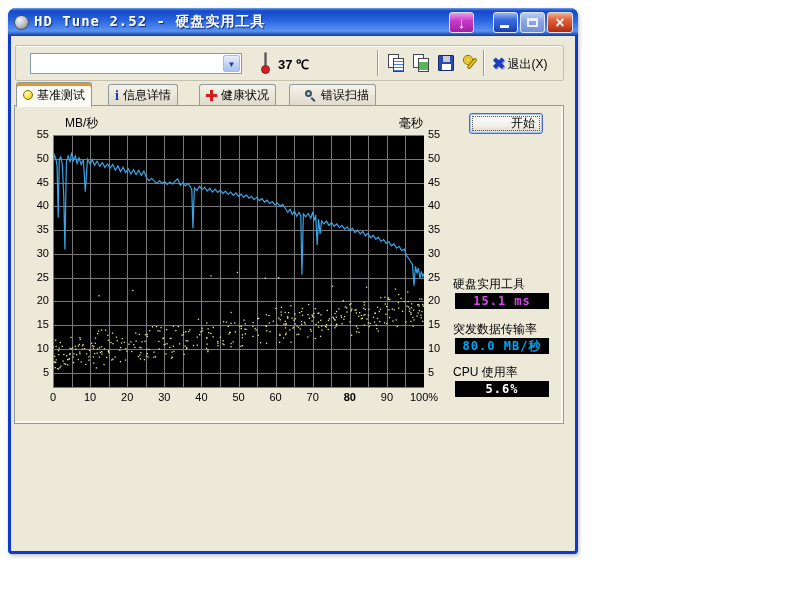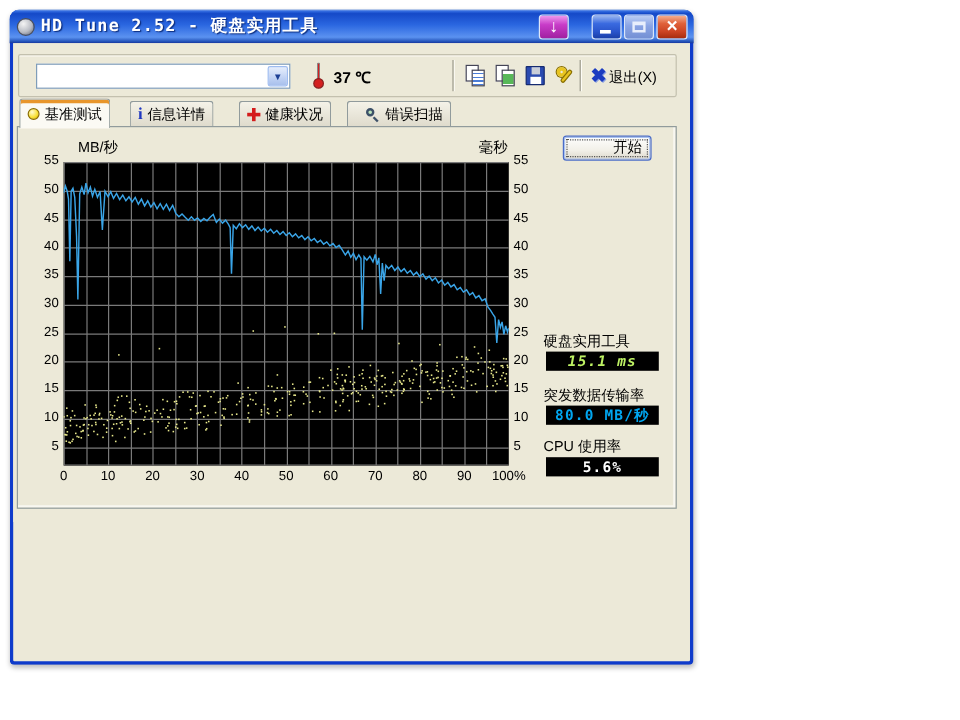--- a/index.html
+++ b/index.html
@@ -718,30 +718,30 @@
             <div class="ytick r" style="top: 236.004px;">10</div>
             <div class="ytick r" style="top: 259.782px;">5</div>
             <div class="xtick" style="left: 38px;">0</div>
             <div class="xtick" style="left: 75.1px;">10</div>
             <div class="xtick" style="left: 112.2px;">20</div>
             <div class="xtick" style="left: 149.3px;">30</div>
             <div class="xtick" style="left: 186.4px;">40</div>
             <div class="xtick" style="left: 223.5px;">50</div>
             <div class="xtick" style="left: 260.6px;">60</div>
             <div class="xtick" style="left: 297.7px;">70</div>
-            <div class="xtick" style="left: 334.8px;">80</div>
+            <div class="xtick" style="left: 334.8px; font-weight: bold;">80</div>
             <div class="xtick" style="left: 371.9px;">90</div>
             <div class="xtick" style="left: 409px;">100%</div>
           </div>
 
         <button class="start-btn">开始</button>
 
 
         <div class="flabel p-lab1">硬盘实用工具</div>
-        <div class="lcd p-lcd1" style="color: #bef264; font-style: italic;">15.1 ms</div>
+        <div class="lcd p-lcd1" style="color: #d946ef;">15.1 ms</div>
         <div class="flabel p-lab2">突发数据传输率</div>
         <div class="lcd p-lcd2" style="color: rgb(0, 166, 240);">80.0 MB/秒</div>
         <div class="flabel p-lab3">CPU 使用率</div>
         <div class="lcd p-lcd3" style="color: rgb(255, 255, 255);">5.6%</div>
       </div>
 
     </div>
   </div>
 </div>
 

